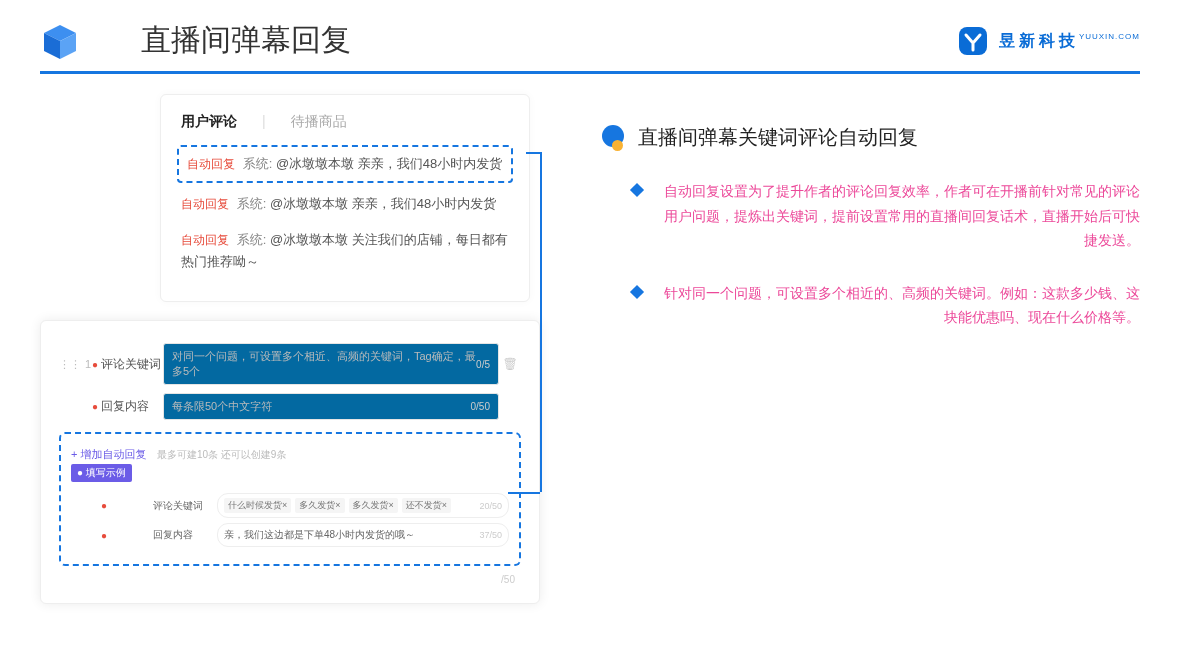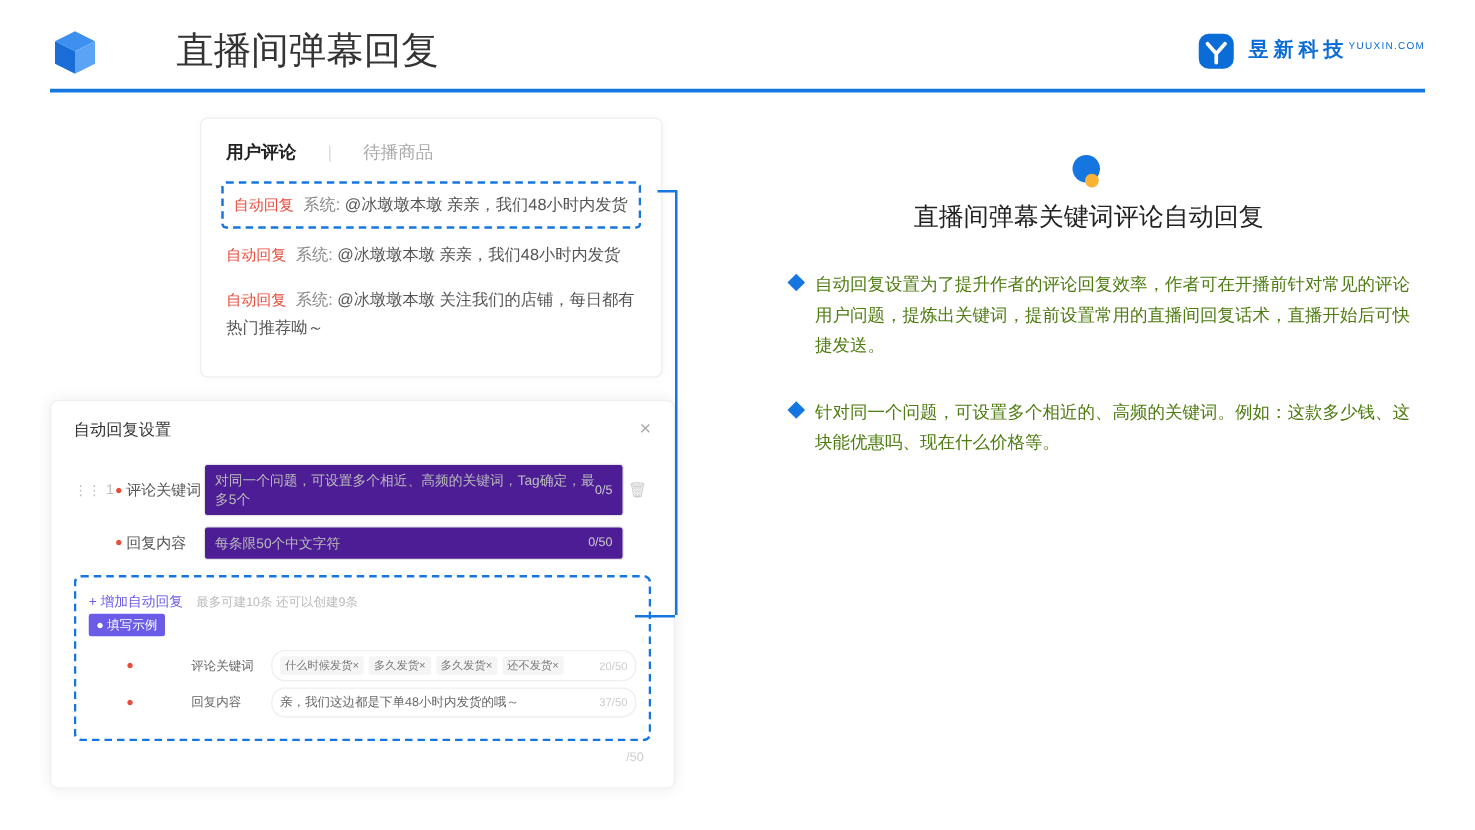--- a/index.html
+++ b/index.html
@@ -35,50 +35,50 @@
 
 .settings { background: #fff; border: 1px solid #eee; border-radius: 6px; width: 500px; margin-top: 18px; box-shadow: 0 0 12px rgba(0,0,0,0.08); padding: 14px 18px 18px; }
 .settings-header { display: flex; justify-content: space-between; align-items: center; font-size: 13px; margin-bottom: 18px; }
 .settings-title { font-weight: 500; color: #333; }
 .close-btn { color: #aaa; font-size: 16px; cursor: pointer; }
 
 .form-row { display: flex; align-items: center; margin: 8px 0; font-size: 12px; }
 .drag-col { width: 30px; display: flex; align-items: center; gap:4px; color: #bbb; font-size: 11px; }
 .dot-col { width: 12px; color: #e74c3c; font-size: 10px; text-align: center; }
 .label-col { width: 62px; color: #555; }
-.input-box { flex: 1; border: 1px solid #e5e5e5; border-radius: 3px; padding: 5px 8px; color: #bbb; font-size: 11px; display: flex; justify-content: space-between; align-items: center; background: #4c1d95; }
+.input-box { flex: 1; border: 1px solid #e5e5e5; border-radius: 3px; padding: 5px 8px; color: #bbb; font-size: 11px; display: flex; justify-content: space-between; align-items: center; background: #0369a1; }
 .input-counter { color: #ccc; font-size: 10px; }
 .trash-col { width: 22px; text-align: center; color: #ccc; }
 
 .example-block { border: 2px dashed #1676e0; border-radius: 6px; padding: 10px 10px 12px; margin-top: 12px; position: relative; }
 .add-link { color: #6b5ce7; font-size: 11px; margin-bottom: 6px; }
 .add-sub { color: #bbb; font-size: 10px; margin-left: 6px; }
 .example-badge { display: inline-block; background: #6b5ce7; color: #fff; font-size: 10px; padding: 2px 6px; border-radius: 2px; margin-bottom: 6px; }
 
 .ex-row { display: flex; align-items: center; margin: 5px 0; font-size: 10px; }
 .ex-label { width: 64px; margin-left: 42px; color: #666; }
 .ex-input { flex: 1; border: 1px solid #eee; border-radius: 11px; padding: 4px 6px; display: flex; align-items: center; gap: 4px; background: #fff; }
 .tag { background: #f5f5f5; color: #777; padding: 1px 4px; border-radius: 2px; font-size: 9px; }
 .ex-counter { margin-left: auto; color: #ccc; font-size: 9px; }
 .bottom-counter { text-align: right; color: #ccc; font-size: 10px; margin-top: 8px; padding-right: 6px; }
 
 
 .connector { position: absolute; border: none; border-top: 2px solid #1676e0; }
 .conn-v { position: absolute; border-left: 2px solid #1676e0; }
 
 
-.section-header { display: flex; align-items: center; gap: 10px; margin-bottom: 28px; flex-direction: column; }
+.section-header { display: flex; align-items: center; gap: 10px; margin-bottom: 28px; }
 .bubble-icon { width: 26px; height: 26px; position: relative; }
 .bubble-main { width: 22px; height: 22px; background: #1676e0; border-radius: 50%; position: absolute; top: 0; left: 0; }
 .bubble-sm { width: 11px; height: 11px; background: #f9b233; border-radius: 50%; position: absolute; bottom: 0; left: 10px; }
 .section-title { font-size: 20px; color: #222; }
 
 .bullet-item { display: flex; align-items: flex-start; gap: 10px; margin-bottom: 28px; padding-left: 30px; }
 .diamond { width: 10px; height: 10px; background: #1676e0; transform: rotate(45deg); margin-top: 6px; flex-shrink: 0; }
-.bullet-text { font-size: 14px; color: #4d7c0f; line-height: 1.75; }
+.bullet-text { font-size: 14px; color: #ec4899; line-height: 1.75; text-align: right; }
 </style>
 </head>
 <body>
 
 <div class="header">
   <svg class="header-icon" viewBox="0 0 40 40">
     <polygon points="20,4 36,12 20,20 4,12" fill="#3d8ff0"></polygon>
     <polygon points="4,12 20,20 20,38 4,30" fill="#1a6dd6"></polygon>
     <polygon points="36,12 20,20 20,38 36,30" fill="#5ba3f5"></polygon>
   </svg>
@@ -120,24 +120,20 @@
         <span class="sys-prefix">系统:</span>
         <span>@冰墩墩本墩 关注我们的店铺，每日都有热门推荐呦～</span>
       </div>
     </div>
 
     <div class="conn-v" style="left:500px; top:58px; height:340px;"></div>
     <div class="connector" style="left:486px; top:58px; width:14px;"></div>
     <div class="connector" style="left:468px; top:398px; width:32px;"></div>
 
     <div class="settings">
-      <div class="settings-header">
-        <span class="settings-title">自动回复设置</span>
-        <span class="close-btn">×</span>
-      </div>
 
       <div class="form-row">
         <div class="drag-col">⋮⋮ <span>1</span></div>
         <div class="dot-col">●</div>
         <div class="label-col">评论关键词</div>
         <div class="input-box">
           <span>对同一个问题，可设置多个相近、高频的关键词，Tag确定，最多5个</span>
           <span class="input-counter">0/5</span>
         </div>
         <div class="trash-col">🗑</div>

